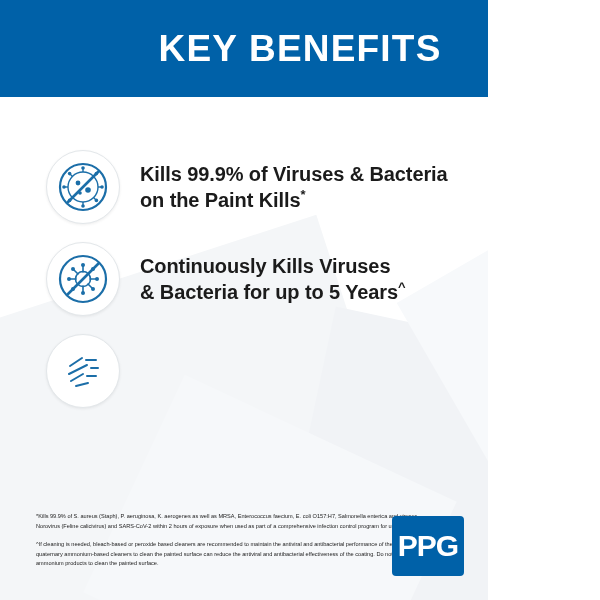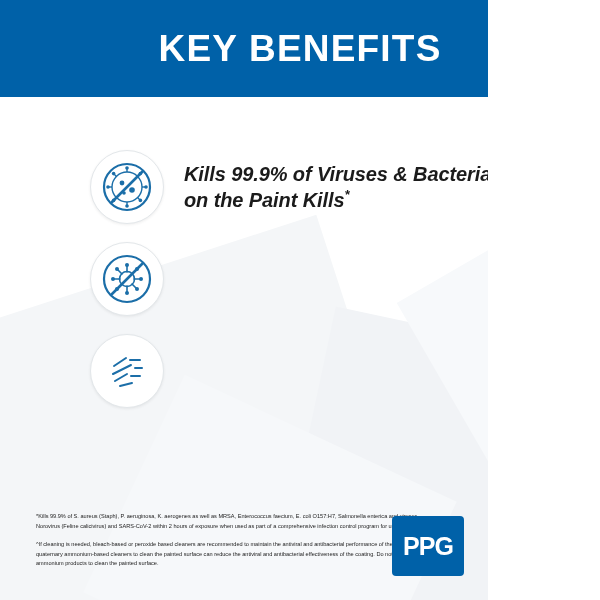--- a/index.html
+++ b/index.html
@@ -84,22 +84,21 @@
   .benefits {
     position: absolute;
     top: 150px;
     left: 0;
     width: 600px;
   }
   .benefit {
     display: flex;
     align-items: center;
     margin-bottom: 18px;
-    padding-left: 90px;
-    font-style: italic;
+    padding-left: 46px;
   }
   .benefit-icon {
     width: 72px;
     height: 72px;
     border-radius: 50%;
     background: #ffffff;
     border: 1px solid #e3e7ea;
     box-shadow: 0 1px 3px rgba(0,0,0,0.07);
     flex: 0 0 72px;
     display: flex;
@@ -143,21 +142,21 @@
     width: 72px;
     height: 60px;
     background: #0061A8;
     border-radius: 4px;
     display: flex;
     align-items: center;
     justify-content: center;
   }
   .logo-text {
     color: #ffffff;
-    font-size: 25px;
+    font-size: 30px;
     font-weight: bold;
     letter-spacing: -1px;
     line-height: 1;
   }
 </style>
 </head>
 <body>
 
 <div class="page">
 
@@ -232,20 +231,24 @@
             <circle cx="41" cy="27" r="2"></circle>
             <circle cx="17" cy="17" r="2"></circle>
             <circle cx="37" cy="37" r="2"></circle>
             <circle cx="37" cy="17" r="2"></circle>
             <circle cx="17" cy="37" r="2"></circle>
           </g>
           <circle cx="27" cy="27" r="7.5" fill="none" stroke="#1B6EA8" stroke-width="1.6"></circle>
           <line x1="12" y1="42" x2="42" y2="12" stroke="#1B6EA8" stroke-width="2.6" stroke-linecap="round"></line>
         </svg>
       </div>
+      <div class="benefit-text">
+        <span>Continuously Kills Viruses</span><br>
+        <span>&amp; Bacteria for up to 5 Years</span><span class="sup">^</span>
+      </div>
     </div>
 
     <div class="benefit">
       <div class="benefit-icon">
         <svg width="54" height="54" viewBox="0 0 54 54" aria-hidden="true">
           <g stroke="#1B6EA8" stroke-width="2" stroke-linecap="round">
             <line x1="14" y1="22" x2="26" y2="14"></line>
             <line x1="30" y1="16" x2="40" y2="16"></line>
             <line x1="13" y1="30" x2="31" y2="21"></line>
             <line x1="35" y1="24" x2="42" y2="24"></line>

